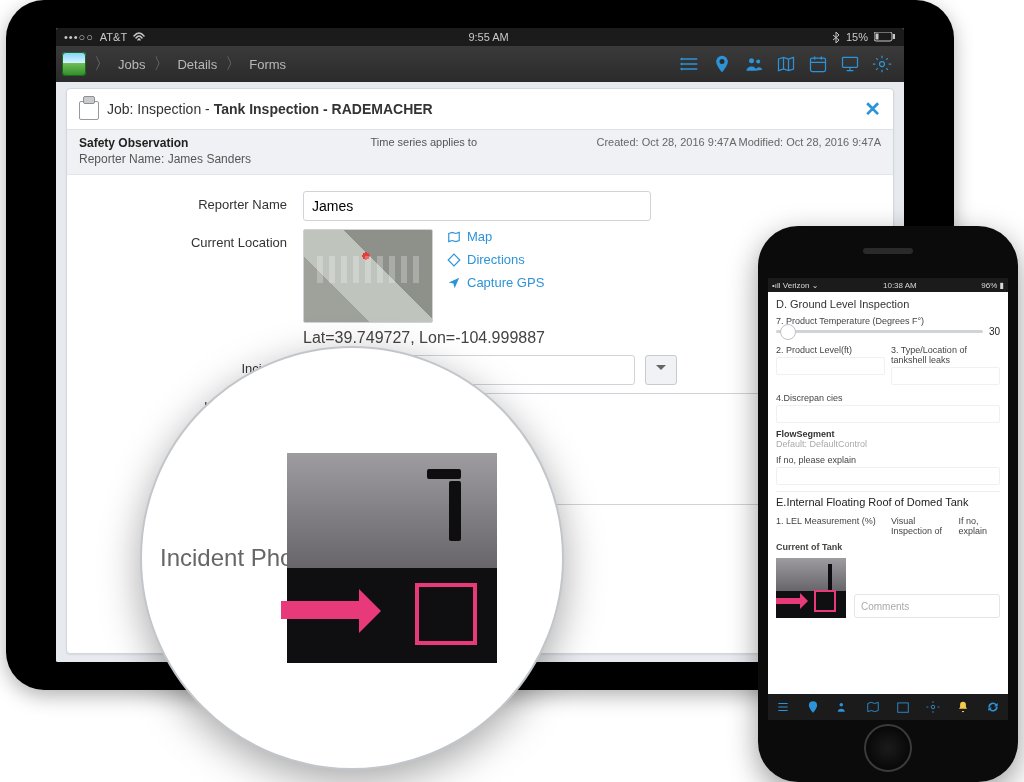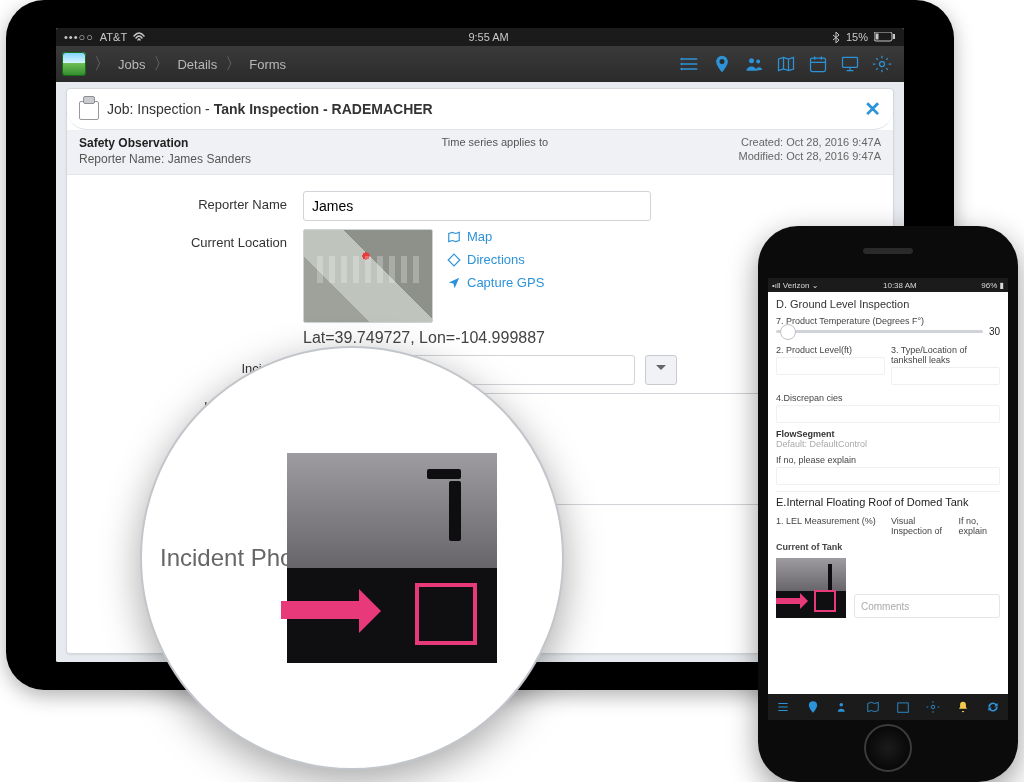--- a/index.html
+++ b/index.html
@@ -25,36 +25,36 @@
             box-shadow:inset 0 0 0 1px #1a6b18;}
   .bc-sep{opacity:.5;font-size:16px;line-height:1;margin:0 2px;}
   .navbar .grow{flex:1;}
   .nav-icons{display:flex;align-items:center;gap:12px;padding-right:6px;}
   .nav-ico{width:20px;height:20px;fill:#2d93d8;}
   
   .card-wrap{flex:1;padding:6px 10px 10px 10px;background:#e7eaee;overflow:hidden;}
   .card{background:#fff;border:1px solid #d4d7db;border-radius:4px;height:100%;
         box-shadow:0 1px 2px rgba(0,0,0,.08);display:flex;flex-direction:column;}
   .card-head{padding:8px 12px;border-bottom:1px solid #e0e2e6;display:flex;
-             align-items:center;gap:8px;border-radius:20px;}
+             align-items:center;gap:8px;}
   .clip{width:20px;height:22px;position:relative;}
   .clip::before{content:"";position:absolute;inset:3px 0 0 0;background:#fff;
                 border:1px solid #999;border-radius:2px;}
   .clip::after{content:"";position:absolute;left:4px;right:4px;top:-2px;height:6px;
                background:#c9cbcf;border:1px solid #8d8f92;border-radius:2px;}
   .head-title{font-size:14px;color:#333;}
   .head-title b{font-weight:700;}
   .close-x{margin-left:auto;color:#2d93d8;font-weight:700;font-size:20px;cursor:pointer;}
   .meta-row{background:#f0f1f4;padding:6px 12px 8px;font-size:11px;
             display:flex;gap:20px;border-bottom:1px solid #e3e5e9;}
   .meta-left{display:flex;flex-direction:column;gap:2px;font-size:12px;}
   .meta-left .s1{font-weight:700;color:#222;}
   .meta-left .s2{color:#555;}
   .meta-mid{flex:1;text-align:center;color:#555;}
-  .meta-right{color:#666;text-align:right;display:flex;flex-direction:column;gap:2px;}
+  .meta-right{color:#666;text-align:right;display:flex;flex-direction:row;gap:2px;}
   
   .form-body{flex:1;padding:16px 40px 16px 20px;display:flex;flex-direction:column;
              gap:8px;overflow:hidden;}
   .frow{display:flex;align-items:flex-start;gap:16px;}
   .flabel{width:200px;text-align:right;font-size:13px;color:#333;padding-top:6px;}
   .ftxt{flex:1;}
   .ftxt input{width:60%;padding:6px 8px;font-size:14px;border:1px solid #d0d3d7;
               border-radius:3px;}
   .maprow{display:flex;gap:14px;}
   .mapthumb{width:128px;height:92px;border:1px solid #cfd2d6;border-radius:2px;

